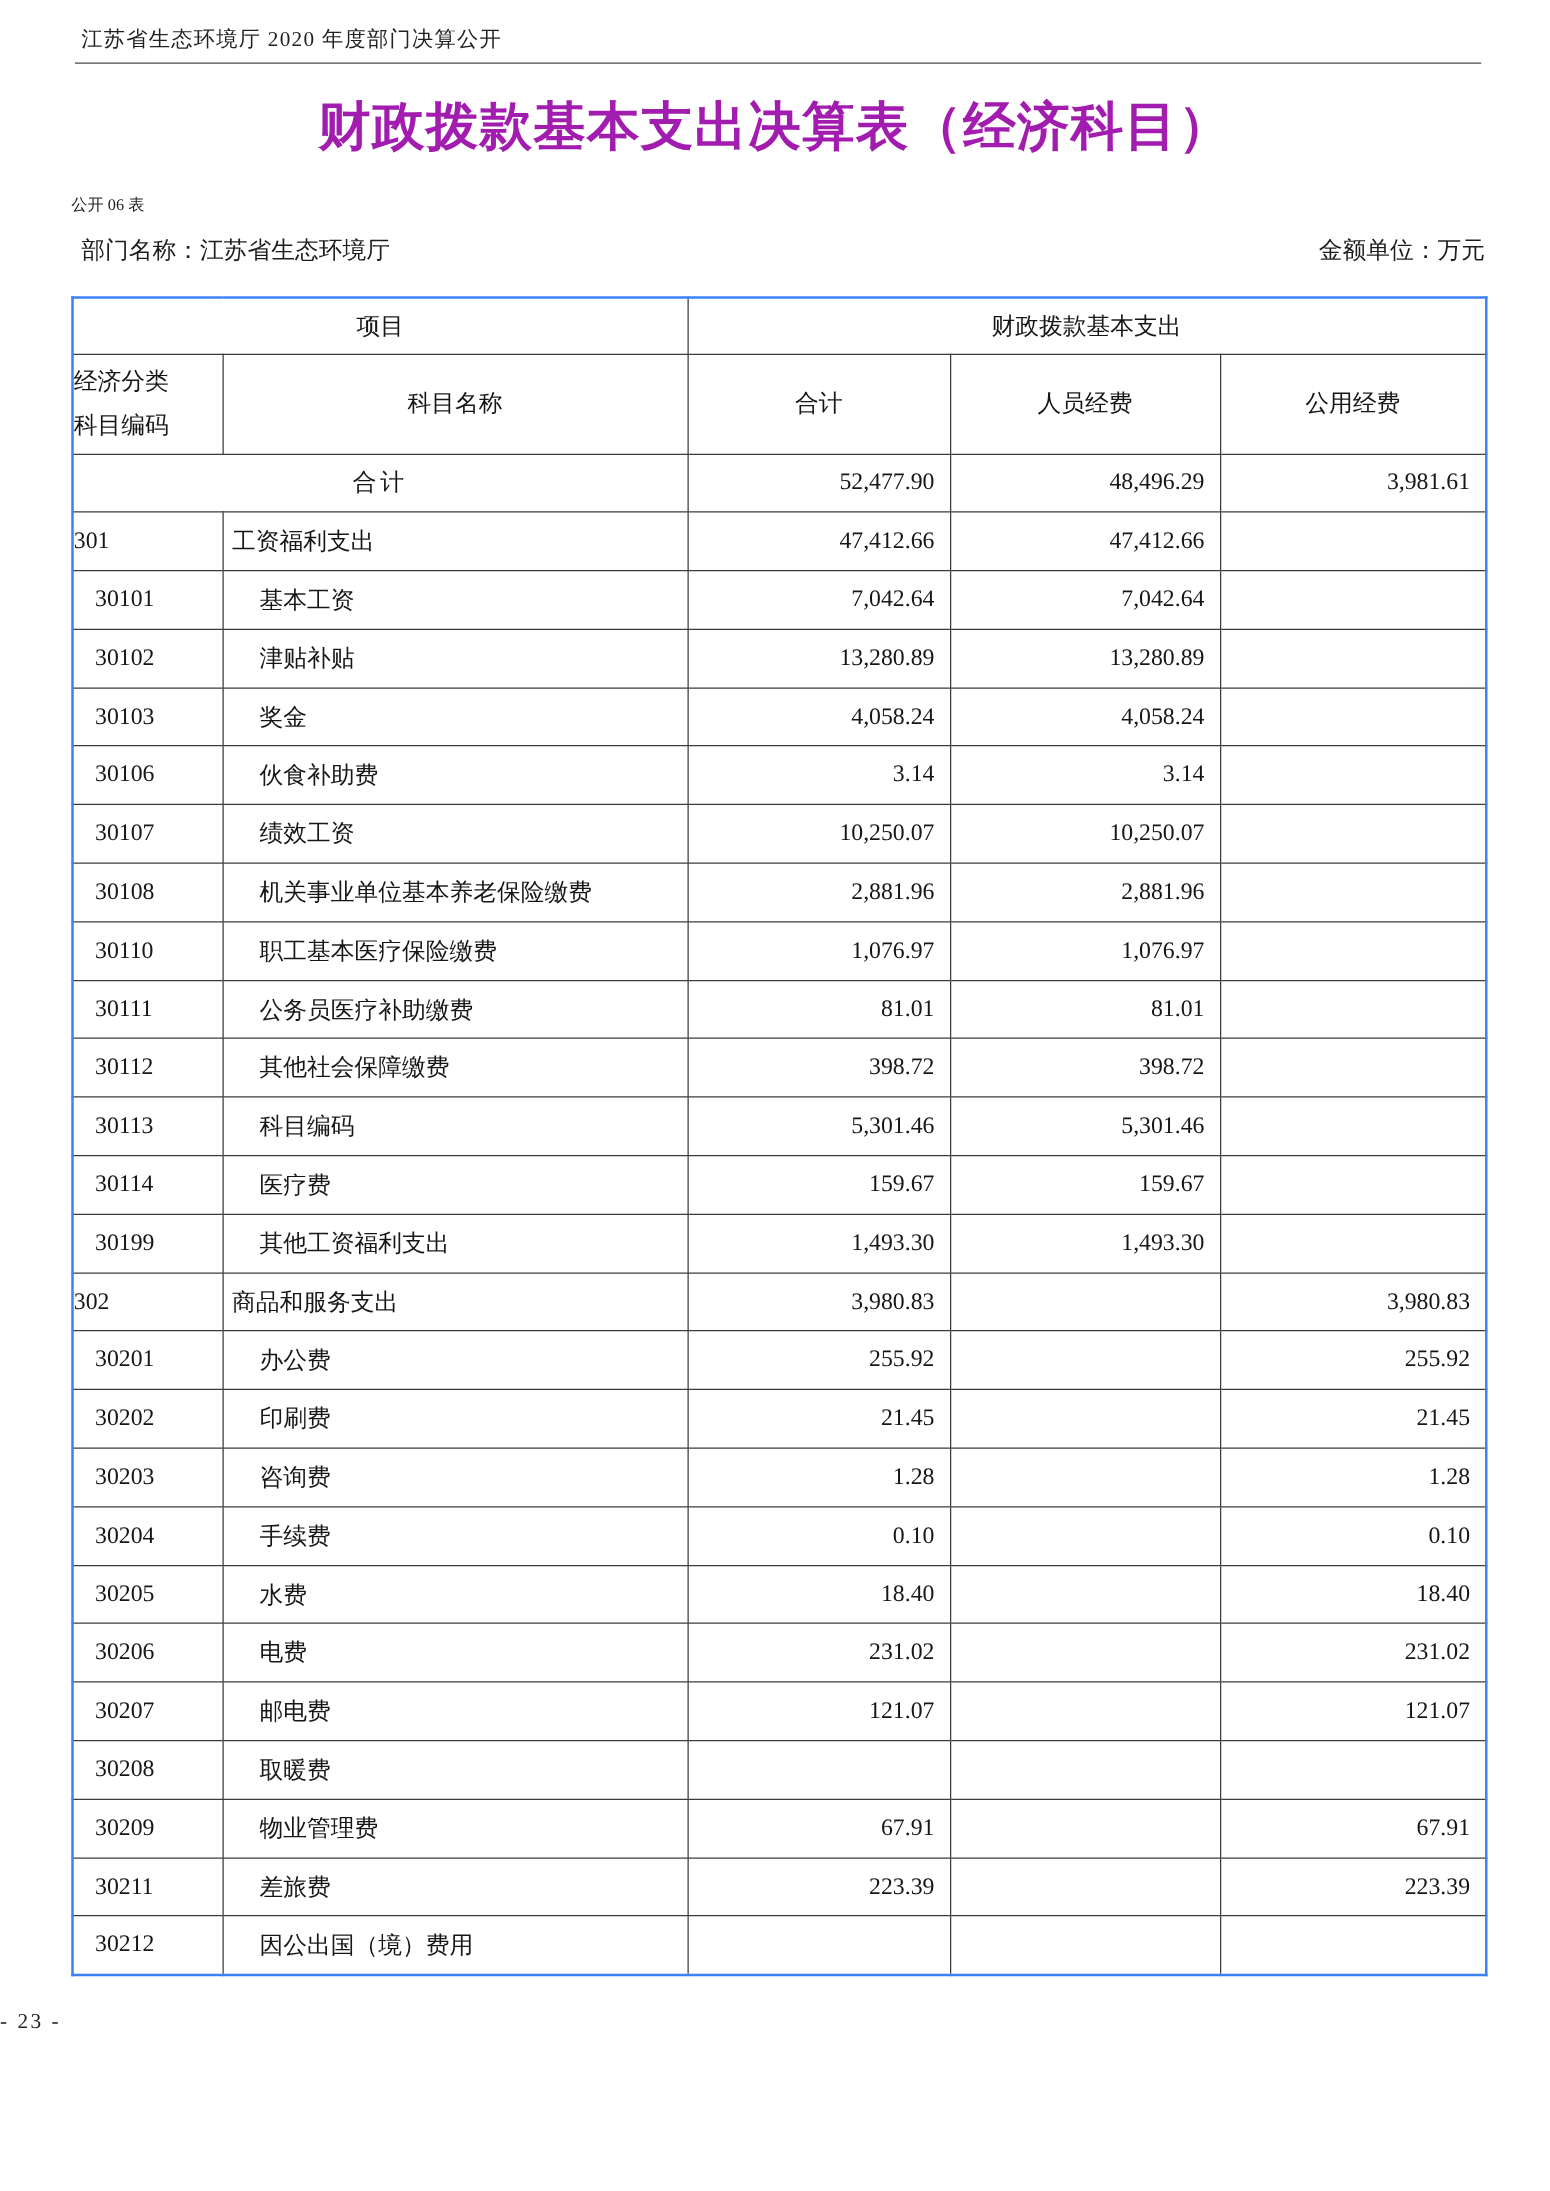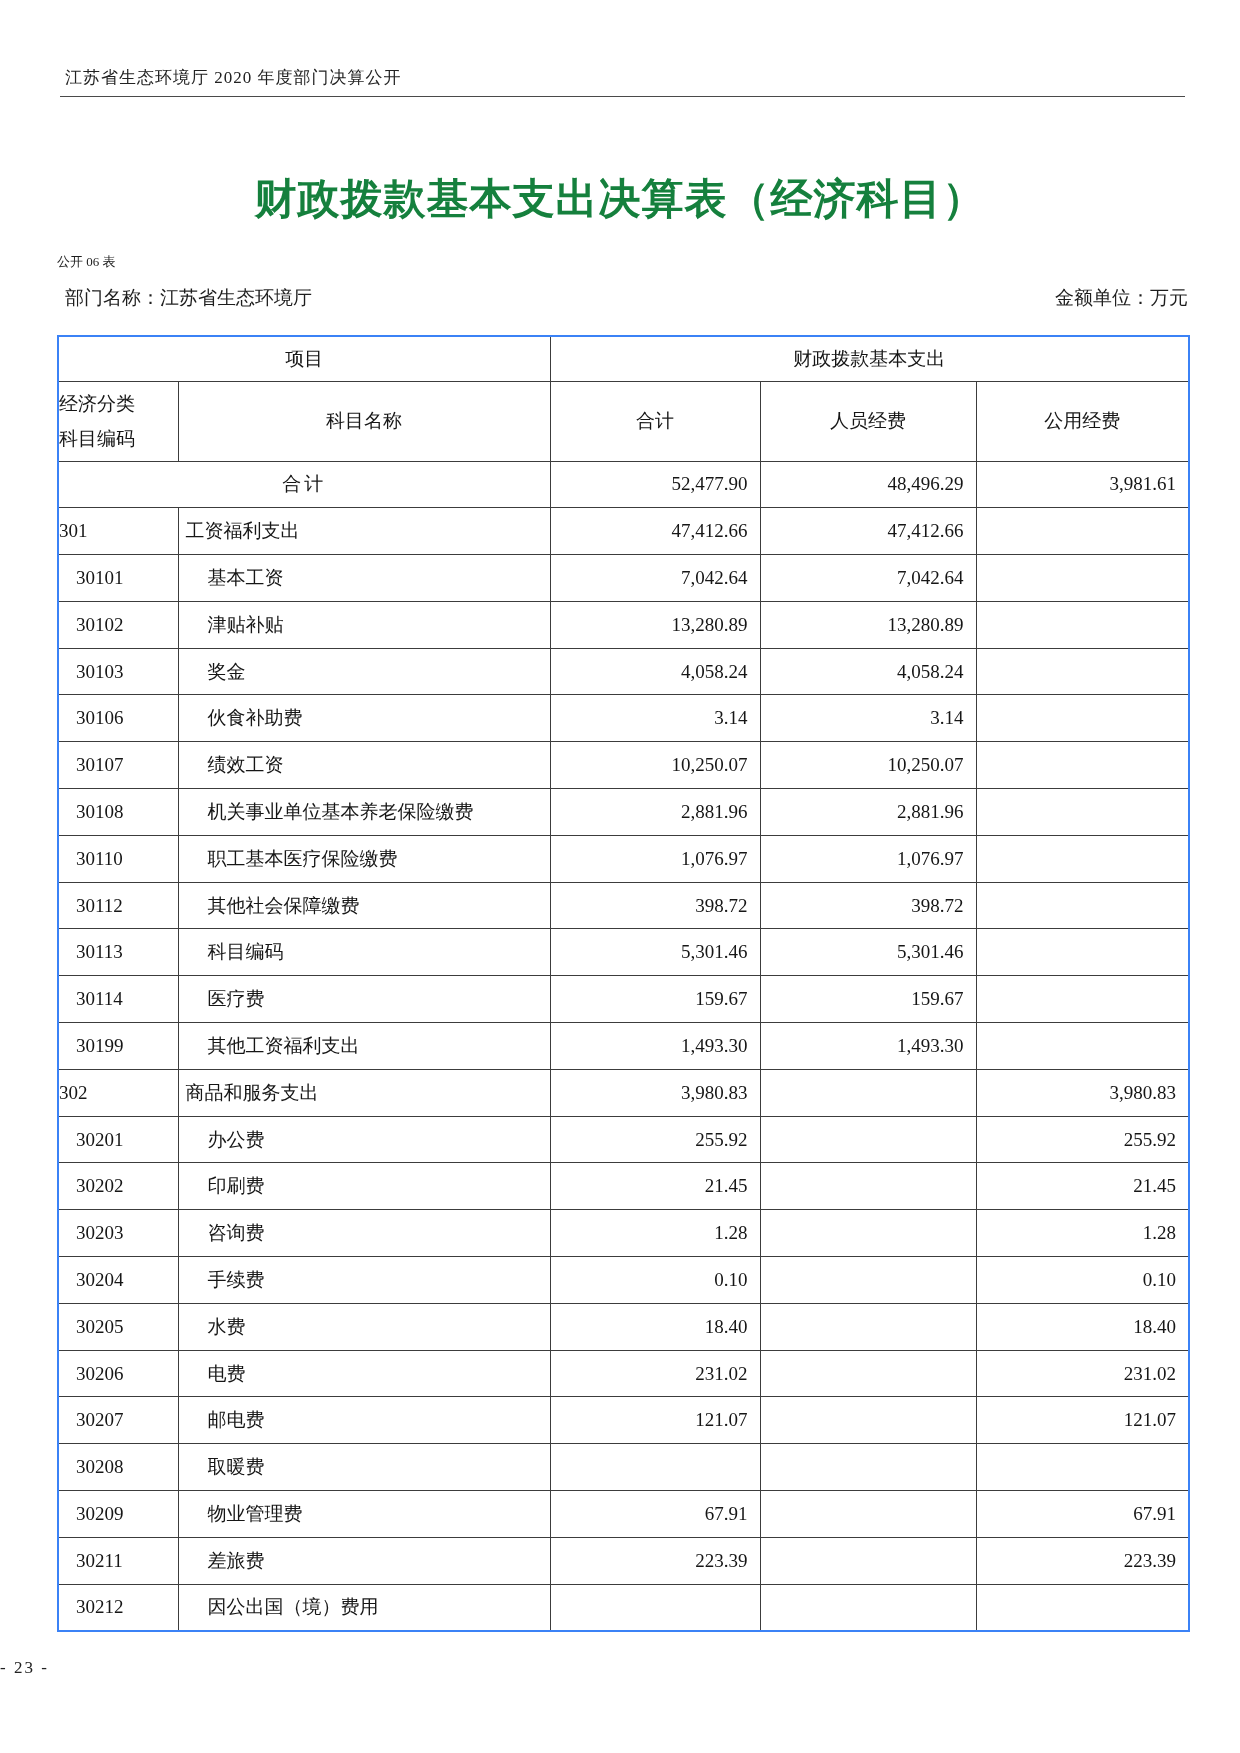--- a/index.html
+++ b/index.html
@@ -12,36 +12,35 @@
     position:relative;
   }
   .page{width:1240px;height:1753px;position:relative;}
 
   
   .doc-header{
     padding:20px 55px 0 65px;
     font-size:17px;
     letter-spacing:1px;
     color:#222;
-    margin-top:46px;
   }
   .doc-header-rule{
     margin:7px 55px 0 60px;
     border:0;border-top:1px solid #4a4a4a;
     height:0;
   }
 
   
   .doc-title{
-    margin-top:74px;
+    margin-top:22px;
     text-align:center;
     font-size:42px;
     font-weight:bold;
     letter-spacing:1px;
-    color:#15803d;
+    color:#a21caf;
   }
 
   
   .table-number-line{
     margin:26px 94px 0 57px;
     text-align:left;
     font-size:13px;
   }
   .meta-line{
     margin:14px 52px 0 65px;
@@ -195,20 +194,27 @@
     <td class="cell-num"></td>
   </tr>
         <tr class="drow level-2">
     <td class="cell-code">30110</td>
     <td class="cell-name">职工基本医疗保险缴费</td>
     <td class="cell-num">1,076.97</td>
     <td class="cell-num">1,076.97</td>
     <td class="cell-num"></td>
   </tr>
         <tr class="drow level-2">
+    <td class="cell-code">30111</td>
+    <td class="cell-name">公务员医疗补助缴费</td>
+    <td class="cell-num">81.01</td>
+    <td class="cell-num">81.01</td>
+    <td class="cell-num"></td>
+  </tr>
+        <tr class="drow level-2">
     <td class="cell-code">30112</td>
     <td class="cell-name">其他社会保障缴费</td>
     <td class="cell-num">398.72</td>
     <td class="cell-num">398.72</td>
     <td class="cell-num"></td>
   </tr>
         <tr class="drow level-2">
     <td class="cell-code">30113</td>
     <td class="cell-name">科目编码</td>
     <td class="cell-num">5,301.46</td>

